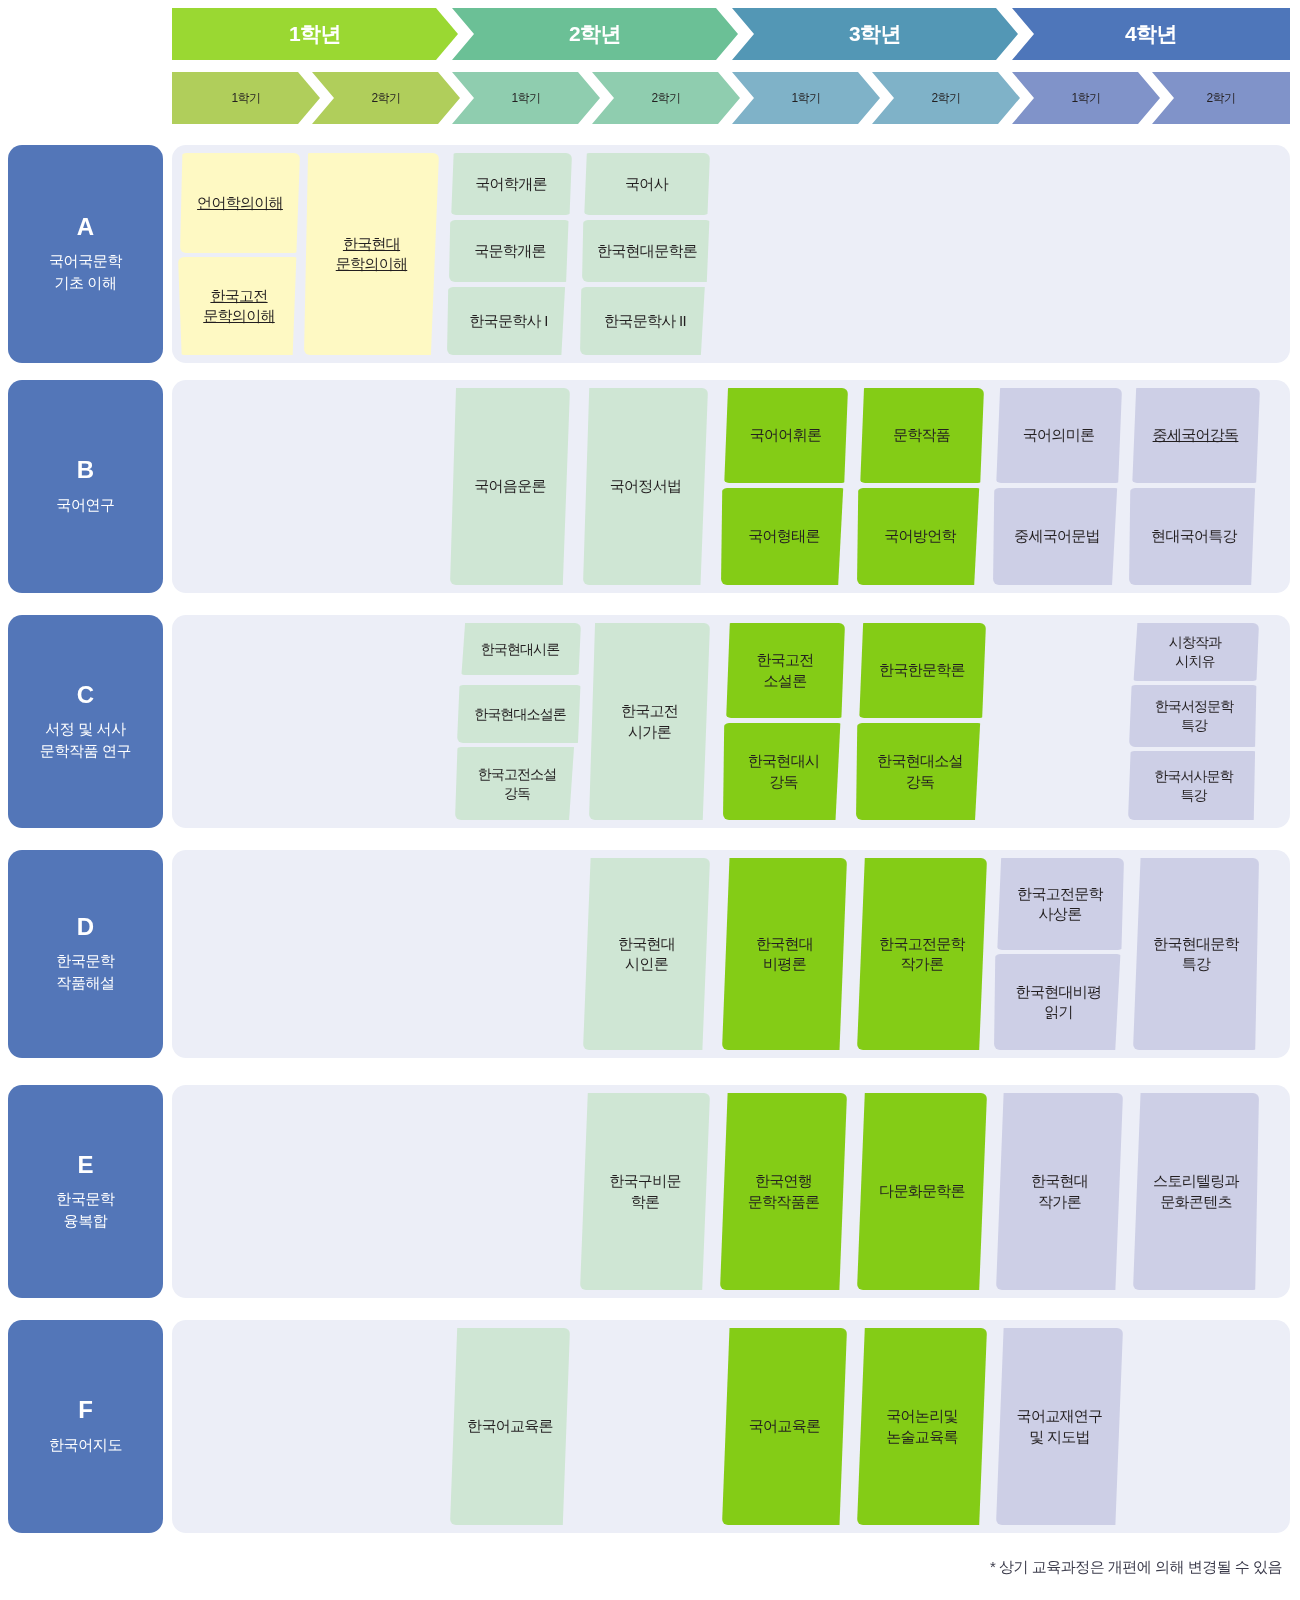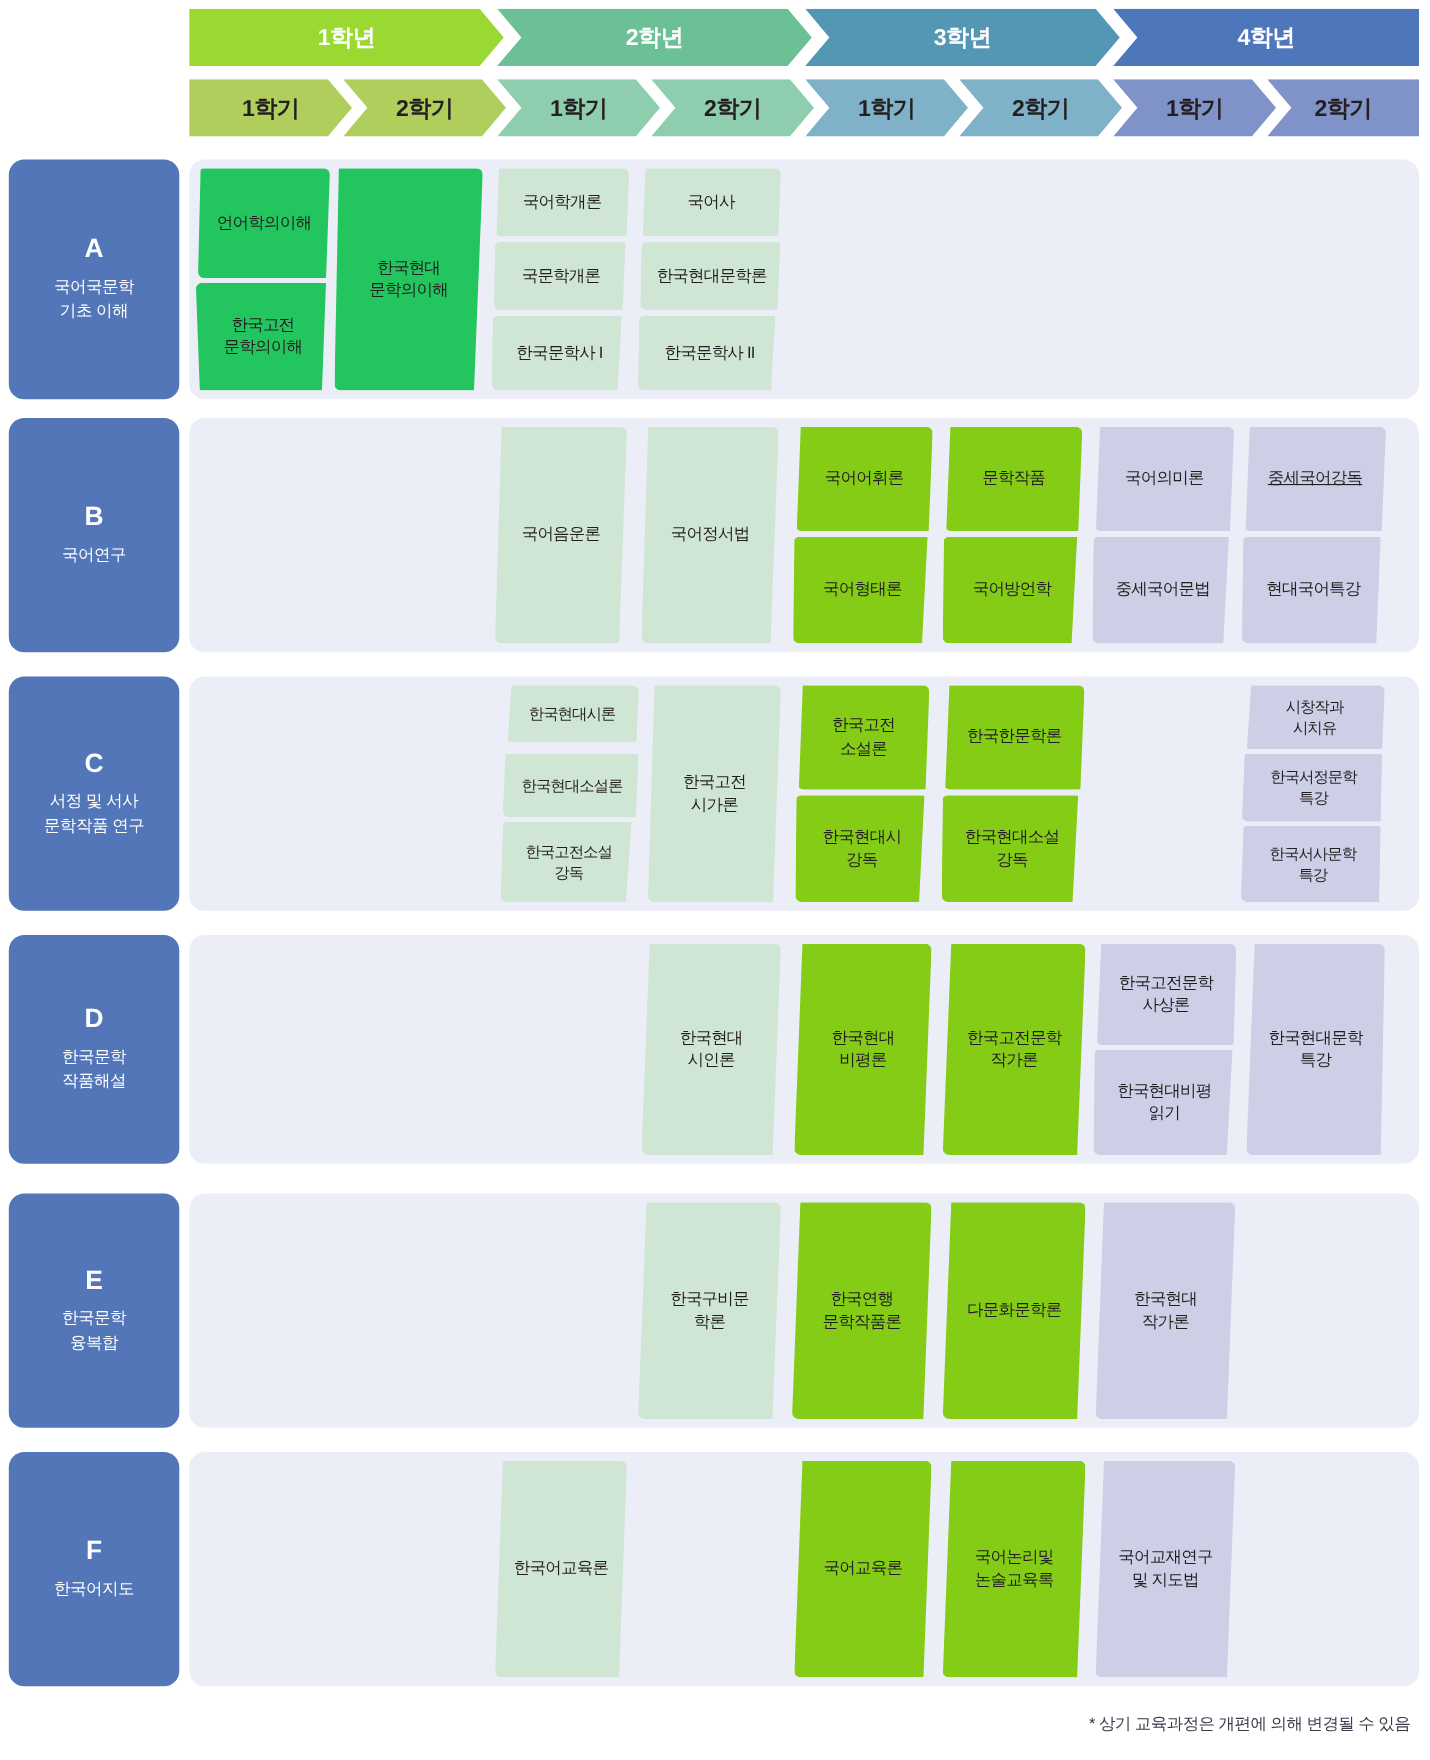--- a/index.html
+++ b/index.html
@@ -44,22 +44,22 @@
     top: 72px;
     height: 52px;
   }
   .sem-band .chev {
     position: absolute;
     inset: 0;
     display: flex;
     align-items: center;
     justify-content: center;
     color: #231f20;
-    font-size: 21px;
-    font-weight: bold;
+    font-size: 12px;
+    font-weight: normal;
     letter-spacing: -0.5px;
   }
 
   
   .row {
     position: absolute;
     left: 0;
     width: 1300px;
   }
   .cat-box {
@@ -109,21 +109,21 @@
     align-items: center;
     justify-content: center;
     text-align: center;
     font-size: 15px;
     line-height: 1.35;
     letter-spacing: -0.7px;
     color: #231f20;
     white-space: pre-line;
     padding: 2px 6px;
   }
-  .cell.s1 {  background: #22c55e; }
+  .cell.s1 {  background: #fef9c3; text-decoration: underline; }
   .cell.s2 {  background: #cfe6d4; }
   .cell.s3 {  background: #84cc16; }
   .cell.s4 {  background: #cdcfe6; }
 
   .cell.small { font-size: 14px; letter-spacing: -0.9px; }
 
   #footnote {
     position: absolute;
     right: 18px;
     top: 1558px;
@@ -403,20 +403,24 @@
     <span>한국구비문
 학론</span>
   </div>
   <div class="cell s3" style="left:857px; top:8px; width:130px; height:197px; clip-path: polygon(6% 0, 100% 0, 94% 100%, 0 100%); border-radius:6px;">
     <span>다문화문학론</span>
   </div>
   <div class="cell s4" style="left:996px; top:8px; width:127px; height:197px; clip-path: polygon(6% 0, 100% 0, 94% 100%, 0 100%); border-radius:6px;">
     <span>한국현대
 작가론</span>
   </div>
+  <div class="cell s4" style="left:1133px; top:8px; width:126px; height:197px; clip-path: polygon(6% 0, 100% 0, 97% 100%, 0 100%); border-radius:6px;">
+    <span>스토리텔링과
+문화콘텐츠</span>
+  </div>
 </div>
 
 <div class="row" style="top:1320px; height:213px;">
   <div class="cat-box">
     <div class="cat-letter">F</div>
     <div class="cat-name">한국어지도</div>
   </div>
   <div class="row-track"></div>
 
   <div class="cell s2" style="left:450px; top:8px; width:120px; height:197px; clip-path: polygon(6% 0, 100% 0, 94% 100%, 0 100%); border-radius:6px;">

